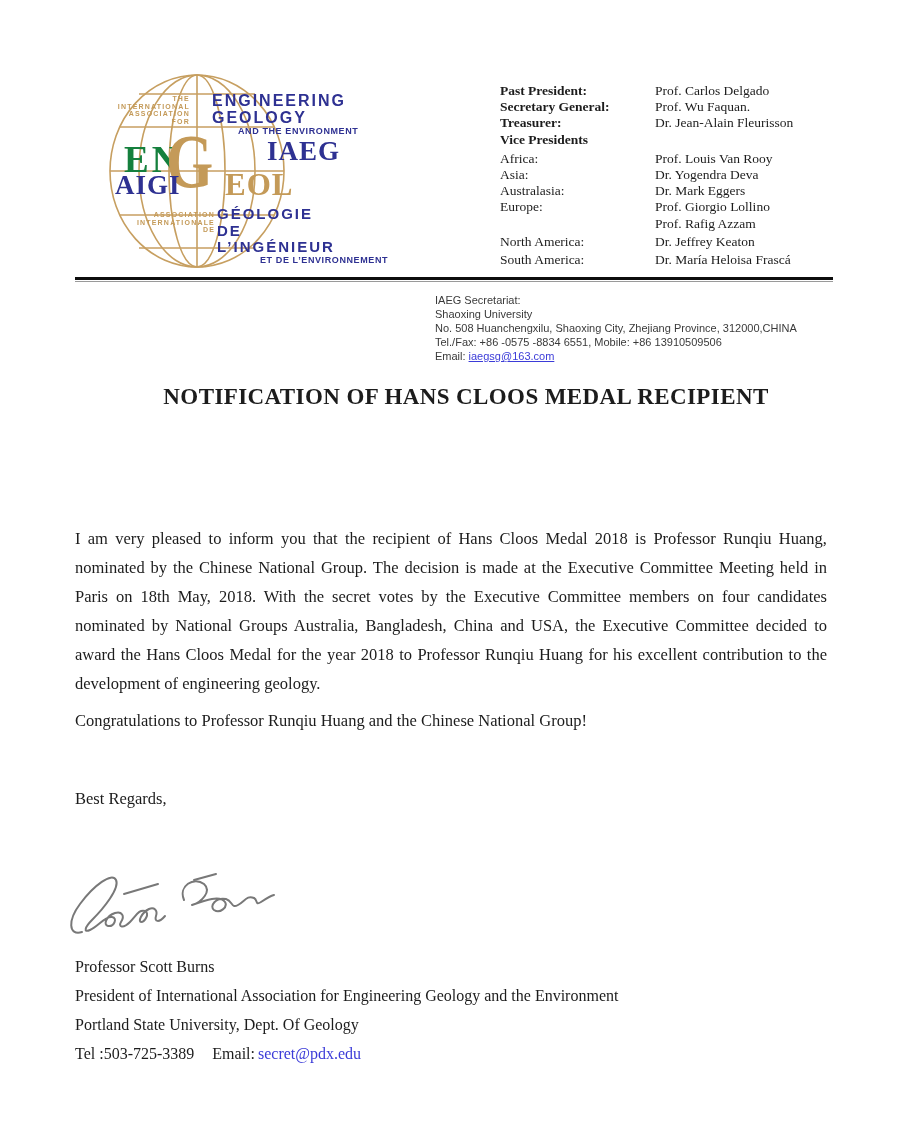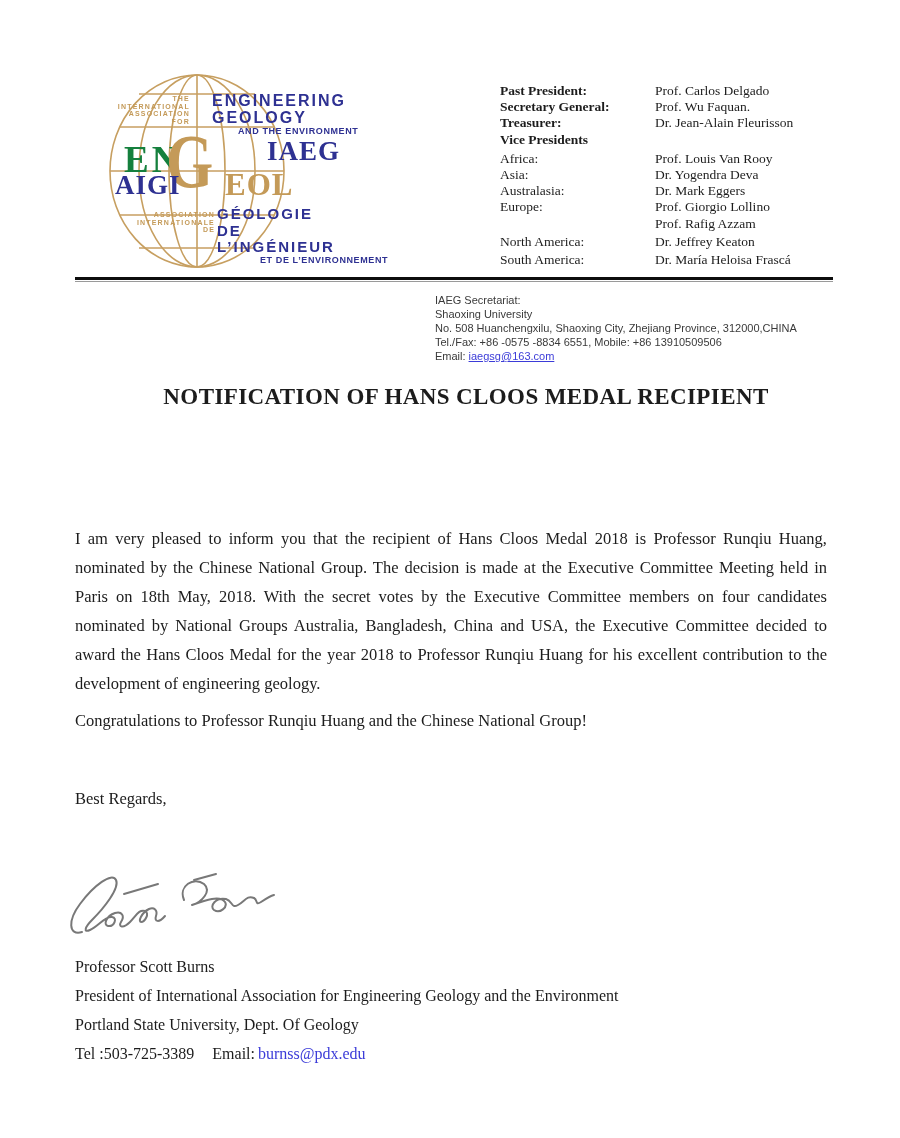--- a/index.html
+++ b/index.html
@@ -155,17 +155,17 @@
       <path d="M118,50 C112,36 128,26 138,34 C146,41 136,52 126,55 C140,50 154,45 159,52 C162,57 154,64 148,60 C143,56 150,47 160,49 C167,51 165,59 172,55 C179,51 181,45 188,48 C192,50 189,56 195,52 C201,48 204,46 208,45"></path>
       <path d="M128,30 L150,24"></path>
     </g>
   </svg>
 
   <div class="sender">
     <div>Professor Scott Burns</div>
     <div>President of International Association for Engineering Geology and the Environment</div>
     <div>Portland State University, Dept. Of Geology</div>
     <div>
-      <span class="tel">Tel :503-725-3389</span><span class="lbl">Email:</span><a class="mail" style="text-decoration:none;">burnss@pdx.edu</a>
+      <span class="tel">Tel :503-725-3389</span><span class="lbl">Email:</span><a class="mail" style="text-decoration:none;">secret@pdx.edu</a>
     </div>
   </div>
 
 </div>
 
 </body></html>

